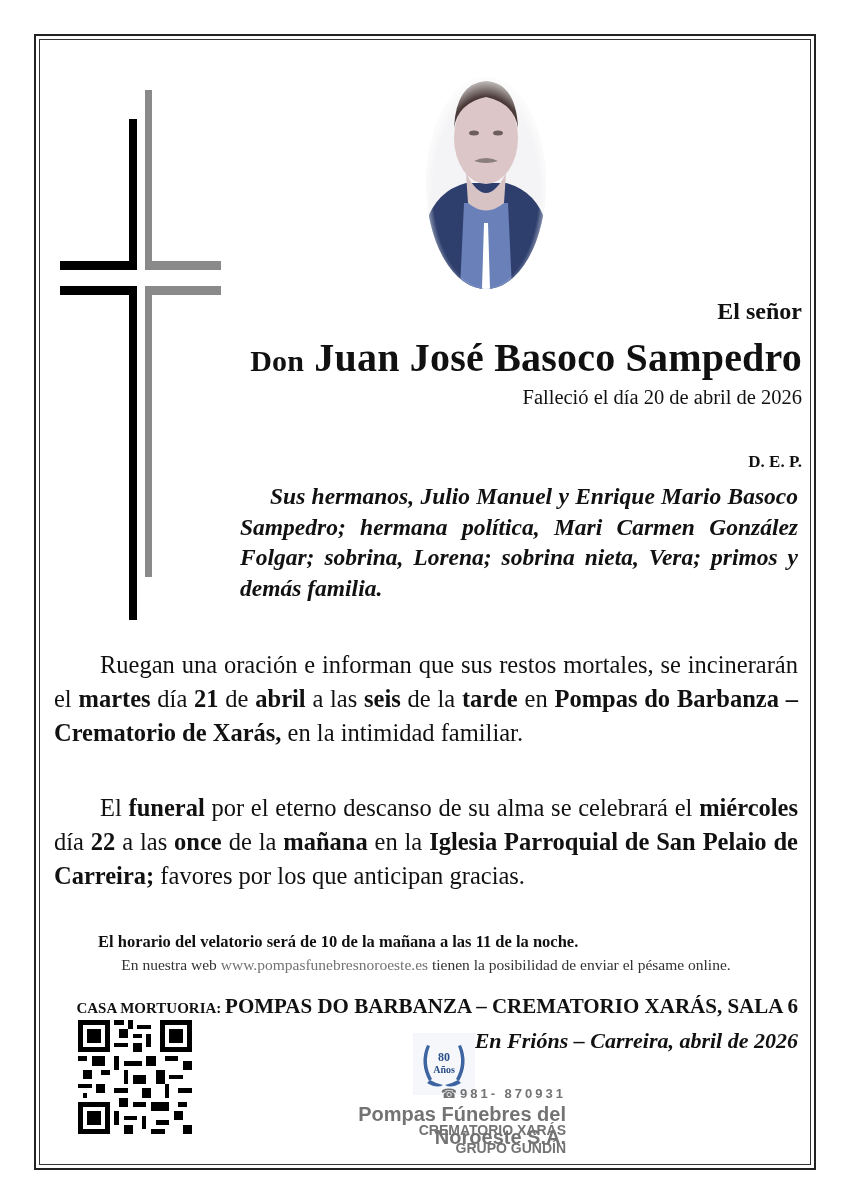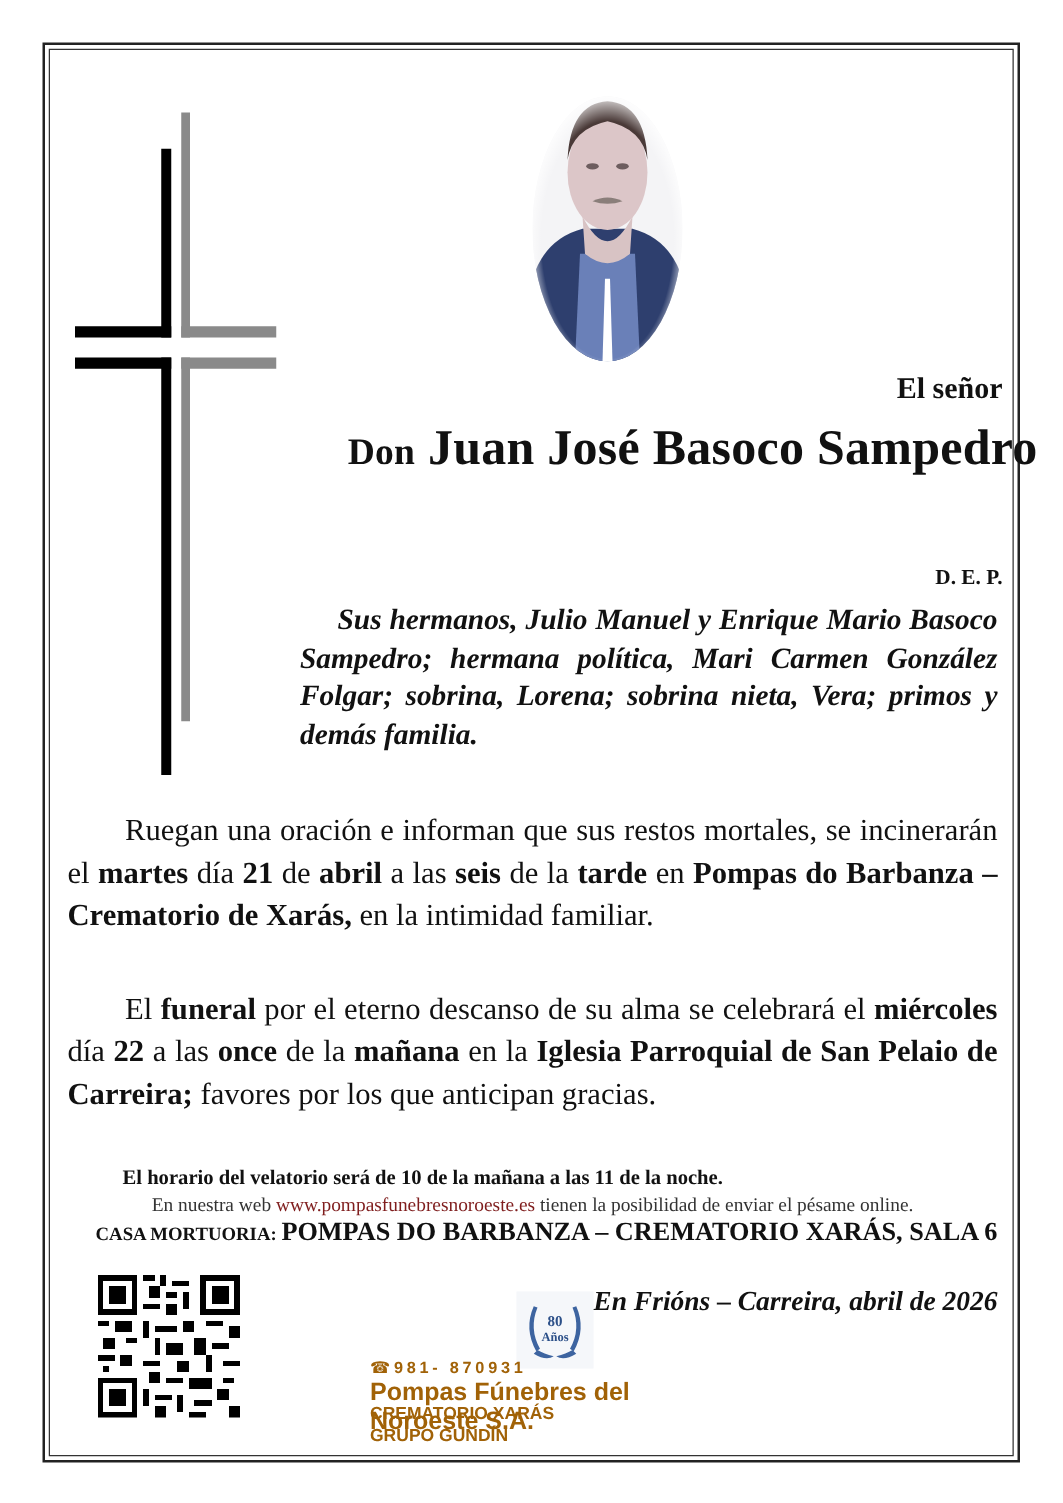--- a/index.html
+++ b/index.html
@@ -8,40 +8,40 @@
   .frame-outer { position: absolute; left: 34px; top: 34px; width: 778px; height: 1132px;
                  border: 2px solid #222; }
   .frame-inner { position: absolute; left: 39px; top: 39px; width: 770px; height: 1124px;
                  border: 1.5px solid #333; }
   .cross-part { position: absolute; }
   .blk { background: #000; }
   .gry { background: #8a8a8a; }
   .photo { position: absolute; left: 426px; top: 73px; width: 120px; height: 216px; }
   .center { position: absolute; left: 240px; width: 562px; text-align: right; }
   .senor { top: 298px; font-size: 24px; font-weight: bold; }
-  .name { top: 334px; font-size: 40px; font-weight: bold; white-space: nowrap; letter-spacing: 0.2px; margin-left: 28px; }
+  .name { top: 334px; font-size: 40px; font-weight: bold; white-space: nowrap; letter-spacing: 0.2px; }
   .name .don { font-size: 30px; }
   .died { top: 384px; font-size: 20.5px; line-height: 26px; }
   .dep { top: 452px; font-size: 17px; font-weight: bold; }
   .family { position: absolute; left: 240px; top: 481px; width: 558px; font-size: 23.5px; line-height: 30.5px;
             font-weight: bold; font-style: italic; text-align: justify; text-indent: 30px; }
   .para { position: absolute; left: 54px; width: 744px; font-size: 24.5px; line-height: 34px;
           text-align: justify; text-indent: 46px; }
   .p1 { top: 648px; }
   .p2 { top: 791px; }
   .para b { font-weight: bold; }
   .hours { position: absolute; left: 98px; top: 932px; font-size: 16.5px; font-weight: bold; }
   .web { position: absolute; left: 54px; top: 956px; width: 744px; text-align: center; font-size: 15.5px; color: #333; white-space: nowrap; }
-  .web a { color: #7f1d1d; text-decoration: none; }
-  .casa { position: absolute; right: 52px; top: 973px; font-size: 21px; font-weight: bold; white-space: nowrap; }
+  .web a { color: #737373; text-decoration: none; }
+  .casa { position: absolute; right: 52px; top: 994px; font-size: 21px; font-weight: bold; white-space: nowrap; }
   .casa .lbl { font-size: 15px; }
   .place { position: absolute; right: 52px; top: 1028px; font-size: 22px; font-weight: bold; font-style: italic; }
   .qr { position: absolute; left: 78px; top: 1020px; width: 114px; height: 114px; }
   .logo { position: absolute; left: 413px; top: 1033px; width: 62px; height: 62px; }
-  .company { position: absolute; left: 296px; width: 280px; text-align: left; color: #a16207;
+  .company { position: absolute; left: 286px; width: 280px; text-align: right; color: #737373;
              font-family: "Liberation Sans", "DejaVu Sans", sans-serif; font-weight: bold; }
   .phone { top: 1086px; font-size: 13px; letter-spacing: 3px; }
   .c1 { top: 1103px; font-size: 20px; }
   .c2 { top: 1122px; font-size: 14px; }
   .c3 { top: 1140px; font-size: 14px; }
 </style>
 </head>
 <body>
 
 <div class="frame-outer"></div>
@@ -82,20 +82,21 @@
     <rect x="0" y="0" width="120" height="216" fill="url(#fade)"></rect>
   </g>
 </svg>
 
 <div class="center senor">El señor</div>
 <div class="center name">
   <span class="don">Don</span>
   <span>Juan José Basoco Sampedro</span>
 </div>
 <div class="center died">
+  <div>Falleció el día 20 de abril de 2026</div>
 </div>
 <div class="center dep">D. E. P.</div>
 
 <div class="family">Sus hermanos, Julio Manuel y Enrique Mario Basoco Sampedro; hermana política, Mari Carmen González Folgar; sobrina, Lorena; sobrina nieta, Vera; primos y demás familia.</div>
 
 <div class="para p1"><span>Ruegan una oración e informan que sus restos mortales, se incinerarán el </span><b>martes</b><span> día </span><b>21</b><span> de </span><b>abril</b><span> a las </span><b>seis</b><span> de la </span><b>tarde</b><span> en </span><b>Pompas do Barbanza – Crematorio de Xarás,</b><span> en la intimidad familiar.</span></div>
 
 <div class="para p2"><span>El </span><b>funeral</b><span> por el eterno descanso de su alma se celebrará el </span><b>miércoles</b><span> día </span><b>22</b><span> a las </span><b>once</b><span> de la </span><b>mañana</b><span> en la </span><b>Iglesia Parroquial de San Pelaio de Carreira;</b><span> favores por los que anticipan gracias.</span></div>
 
 <div class="hours">El horario del velatorio será de 10 de la mañana a las 11 de la noche.</div>

